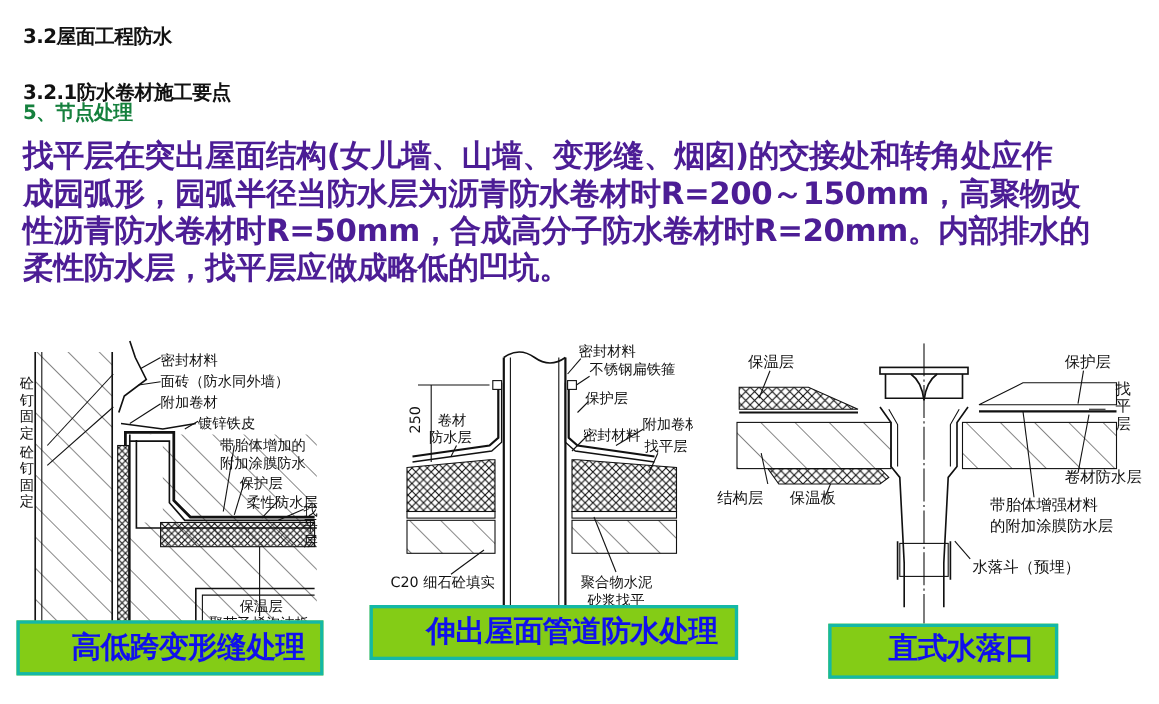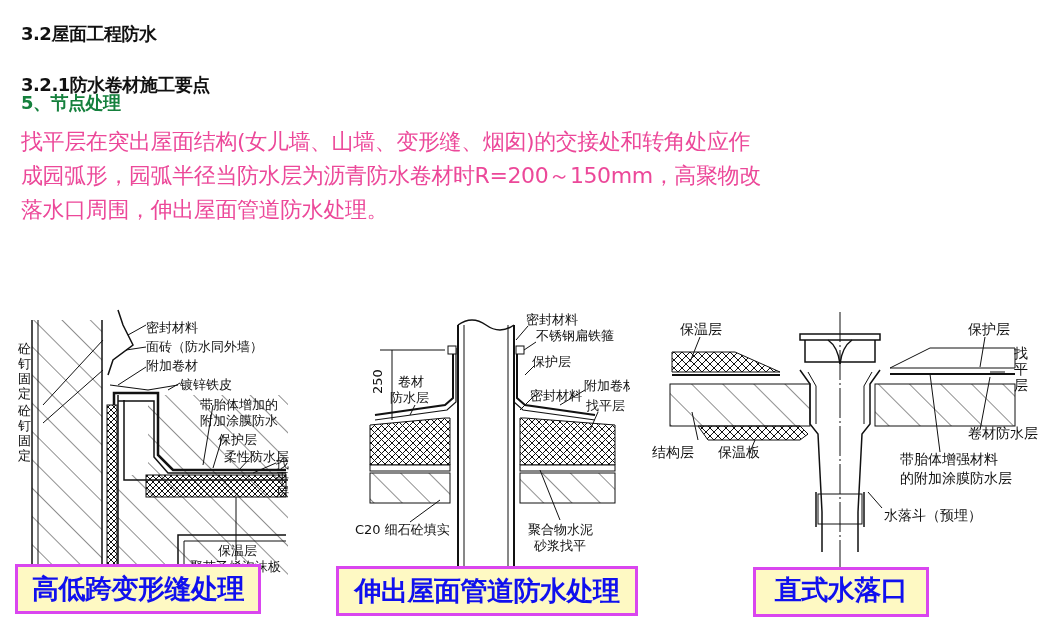--- a/index.html
+++ b/index.html
@@ -1,37 +1,38 @@
 <!DOCTYPE html>
 <html><head>
 <meta charset="utf-8">
 <style>
   html, body { margin:0; padding:0; background:#ffffff; }
   body { width:1054px; height:640px; position:relative; overflow:hidden; font-family:"DejaVu Sans", sans-serif; }
   .heading { position:absolute; left:21px; font-weight:bold; font-size:18px; line-height:30px; white-space:nowrap; letter-spacing:-0.5px; }
   .h-black { color:#111111; }
   .h-navy { color:#15803d; }
-  .body-text { position:absolute; left:21px; top:125px; width:1030px; font-weight:normal; font-size:22px; line-height:34px; color:#ec4899; letter-spacing:-0.4px; }
+  .body-text { position:absolute; left:21px; top:125px; width:1030px; font-weight:bold; font-size:28px; line-height:34px; color:#4c1d95; letter-spacing:-0.4px; }
   .body-text span { display:block; white-space:nowrap; }
   .fig { position:absolute; }
   .fig svg { display:block; }
   .lbl { font-family:"DejaVu Sans", sans-serif; font-size:13px; fill:#111; }
-  .caption { position:absolute; border:3px solid #d946ef; background:#fef9c3; color:#1010ee; font-weight:bold; font-size:27px; line-height:44px; text-align:center; white-space:nowrap; letter-spacing:-0.5px; }
+  .caption { position:absolute; border:3px solid #14b8a6; background:#84cc16; color:#1010ee; font-weight:bold; font-size:27px; line-height:44px; text-align:center; white-space:nowrap; letter-spacing:-0.5px;padding-left:33px; }
 </style>
 </head>
 <body>
 
 <div class="heading h-black" style="top:19px;">3.2屋面工程防水</div>
 <div class="heading h-black" style="top:70px;">3.2.1防水卷材施工要点</div>
 <div class="heading h-navy" style="top:88px;">5、节点处理</div>
 
 <div class="body-text">
   <span>找平层在突出屋面结构(女儿墙、山墙、变形缝、烟囱)的交接处和转角处应作</span>
   <span>成园弧形，园弧半径当防水层为沥青防水卷材时R=200～150mm，高聚物改</span>
-  <span>落水口周围，伸出屋面管道防水处理。</span>
+  <span>性沥青防水卷材时R=50mm，合成高分子防水卷材时R=20mm。内部排水的</span>
+  <span>柔性防水层，找平层应做成略低的凹坑。</span>
 </div>
 
 <div class="fig" style="left:18px; top:305px;">
 <svg width="285" height="270" viewBox="0 0 285 270">
   <defs>
     <pattern id="hatch1" width="20" height="20" patternUnits="userSpaceOnUse" patternTransform="rotate(-45)">
       <line x1="0" y1="0" x2="0" y2="20" stroke="#222" stroke-width="1"></line>
     </pattern>
     <pattern id="cross1" width="6" height="6" patternUnits="userSpaceOnUse">
       <path d="M0,0 L6,6 M6,0 L0,6" stroke="#111" stroke-width="1"></path>
@@ -145,21 +146,21 @@
   <text class="lbl" x="48" y="76">卷材</text>
   <text class="lbl" x="40" y="92">防水层</text>
   <text class="lbl" x="180" y="90">密封材料</text>
   <text class="lbl" x="234" y="80">附加卷材</text>
   <text class="lbl" x="236" y="100">找平层</text>
   <text class="lbl" x="5" y="224">C20 细石砼填实</text>
   <text class="lbl" x="178" y="224">聚合物水泥</text>
   <text class="lbl" x="184" y="240">砂浆找平</text>
 </svg>
 </div>
-<div class="caption" style="left:336px; top:566px; width:296px;text-align:center;">伸出屋面管道防水处理</div>
+<div class="caption" style="left:336px; top:550px; width:296px;text-align:center;">伸出屋面管道防水处理</div>
 
 <div class="fig" style="left:650px; top:312px;">
 <svg width="404" height="255" viewBox="0 0 404 255">
   <defs>
     <pattern id="hatch3" width="22" height="22" patternUnits="userSpaceOnUse" patternTransform="rotate(-45)">
       <line x1="0" y1="0" x2="0" y2="22" stroke="#222" stroke-width="1"></line>
     </pattern>
     <pattern id="cross3" width="8" height="8" patternUnits="userSpaceOnUse">
       <path d="M0,0 L8,8 M8,0 L0,8" stroke="#111" stroke-width="1"></path>
     </pattern>

